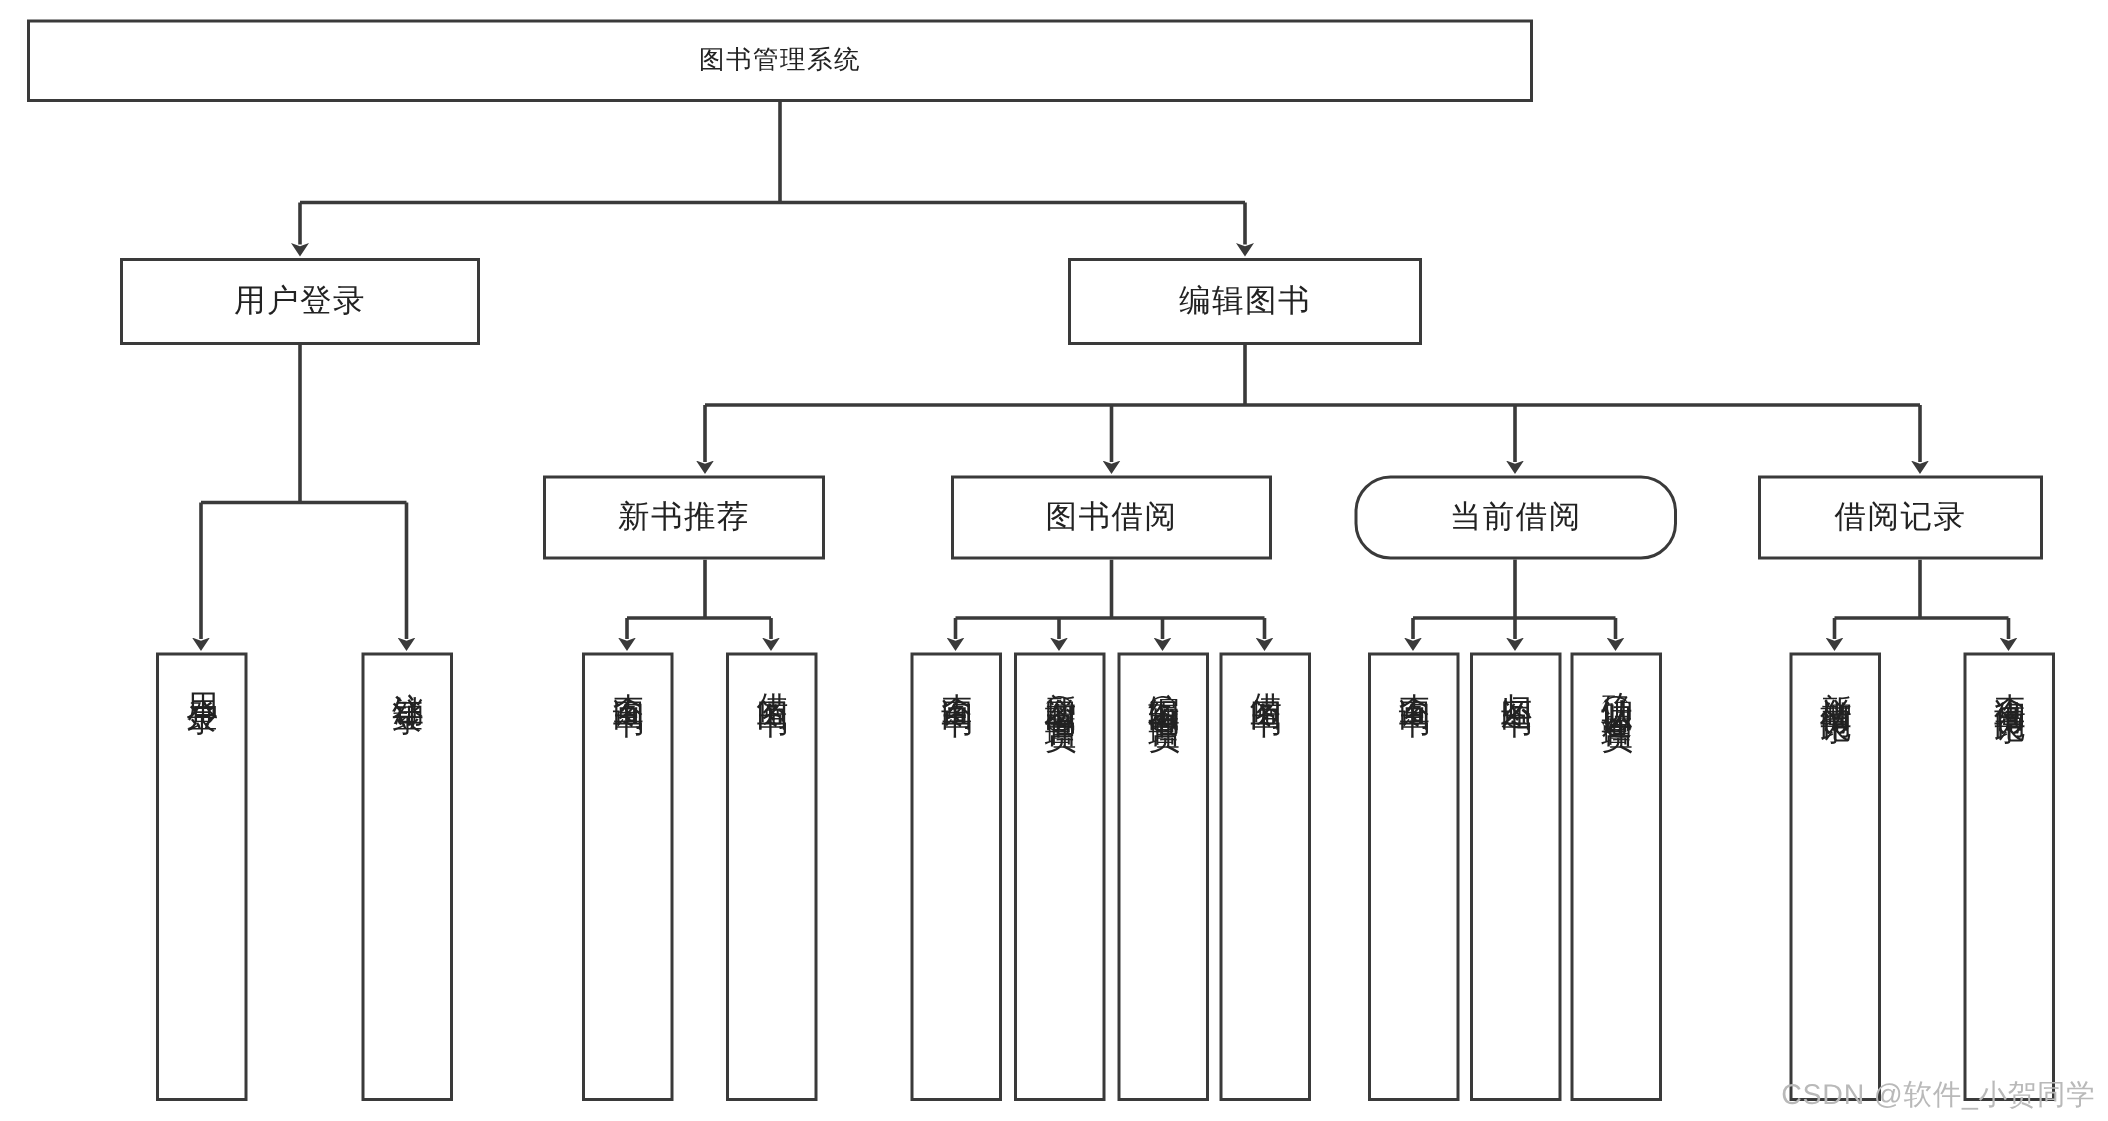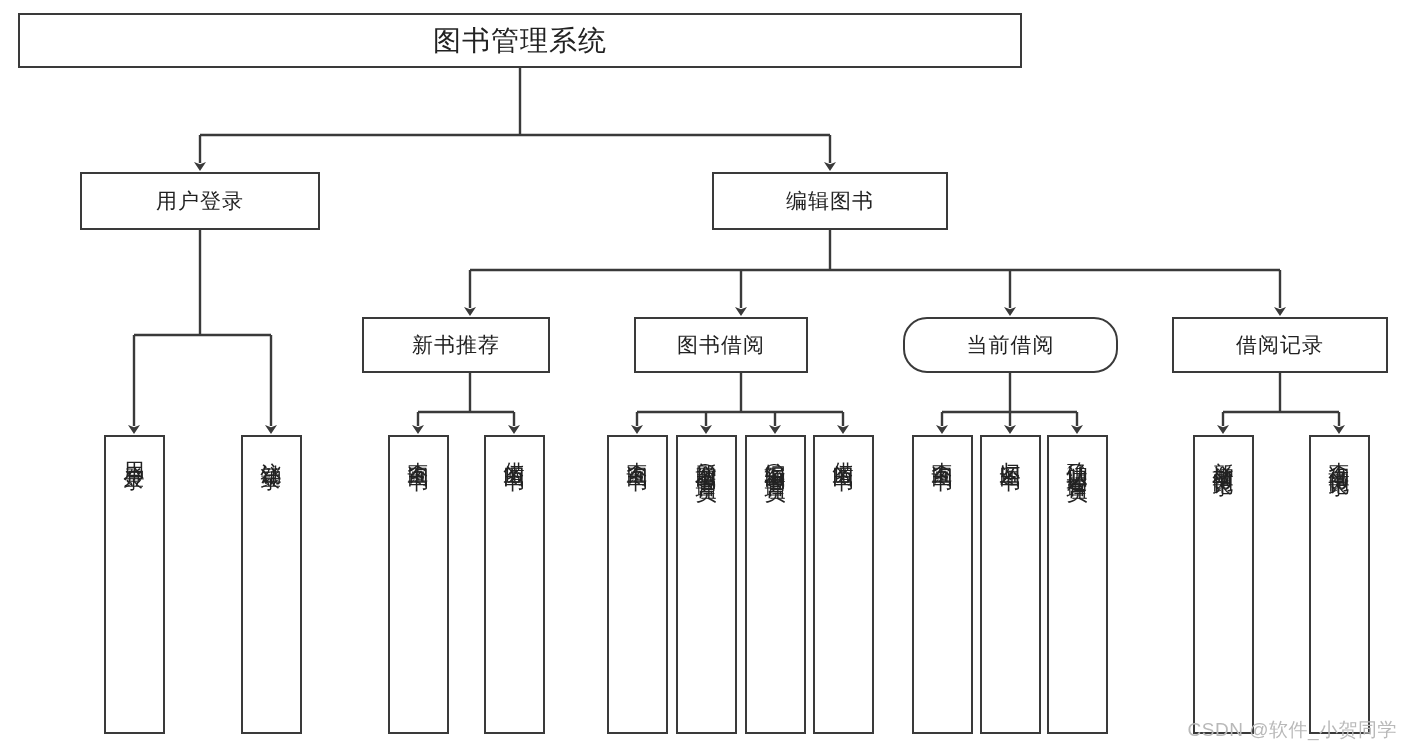--- a/index.html
+++ b/index.html
@@ -37,21 +37,21 @@
     text-align:center;
     color:#222222;
     line-height:1.18;
     white-space:pre-line;
   }
   
   .node.horiz .lbl{
     font-size:21px;
     letter-spacing:1px;
   }
-  .node.root .lbl{font-size:28px;}
+  .node.root .lbl{font-size:17px;}
   
   .node.vert{
     align-items:flex-start;
     justify-content:center;
     padding-top:8px;
   }
   .node.vert .lbl{
     writing-mode:vertical-rl;
     text-orientation:upright;
     -webkit-writing-mode:vertical-rl;
@@ -134,27 +134,27 @@
   <div class="node horiz" style="left: 80px; top: 172px; width: 240px; height: 58px;">
     <span class="lbl">用户登录</span>
   </div>
   <div class="node horiz" style="left: 712px; top: 172px; width: 236px; height: 58px;">
     <span class="lbl">编辑图书</span>
   </div>
 
   <div class="node horiz" style="left: 362px; top: 317px; width: 188px; height: 56px;">
     <span class="lbl">新书推荐</span>
   </div>
-  <div class="node horiz" style="left: 634px; top: 317px; width: 174px; height: 56px;">
+  <div class="node horiz" style="left: 634px; top: 317px; width: 214px; height: 56px;">
     <span class="lbl">图书借阅</span>
   </div>
   <div class="node horiz" style="left: 903px; top: 317px; width: 215px; height: 56px; border-radius: 24px;">
     <span class="lbl">当前借阅</span>
   </div>
-  <div class="node horiz" style="left: 1172px; top: 317px; width: 216px; height: 56px;">
+  <div class="node horiz" style="left: 1172px; top: 317px; width: 190px; height: 56px;">
     <span class="lbl">借阅记录</span>
   </div>
 
   <div class="node vert" style="left: 104px; top: 435px; width: 61px; height: 299px;">
     <span class="lbl">用户登录</span>
   </div>
   <div class="node vert" style="left: 241px; top: 435px; width: 61px; height: 299px;">
     <span class="lbl">注销登录</span>
   </div>
   <div class="node vert" style="left: 388px; top: 435px; width: 61px; height: 299px;">

